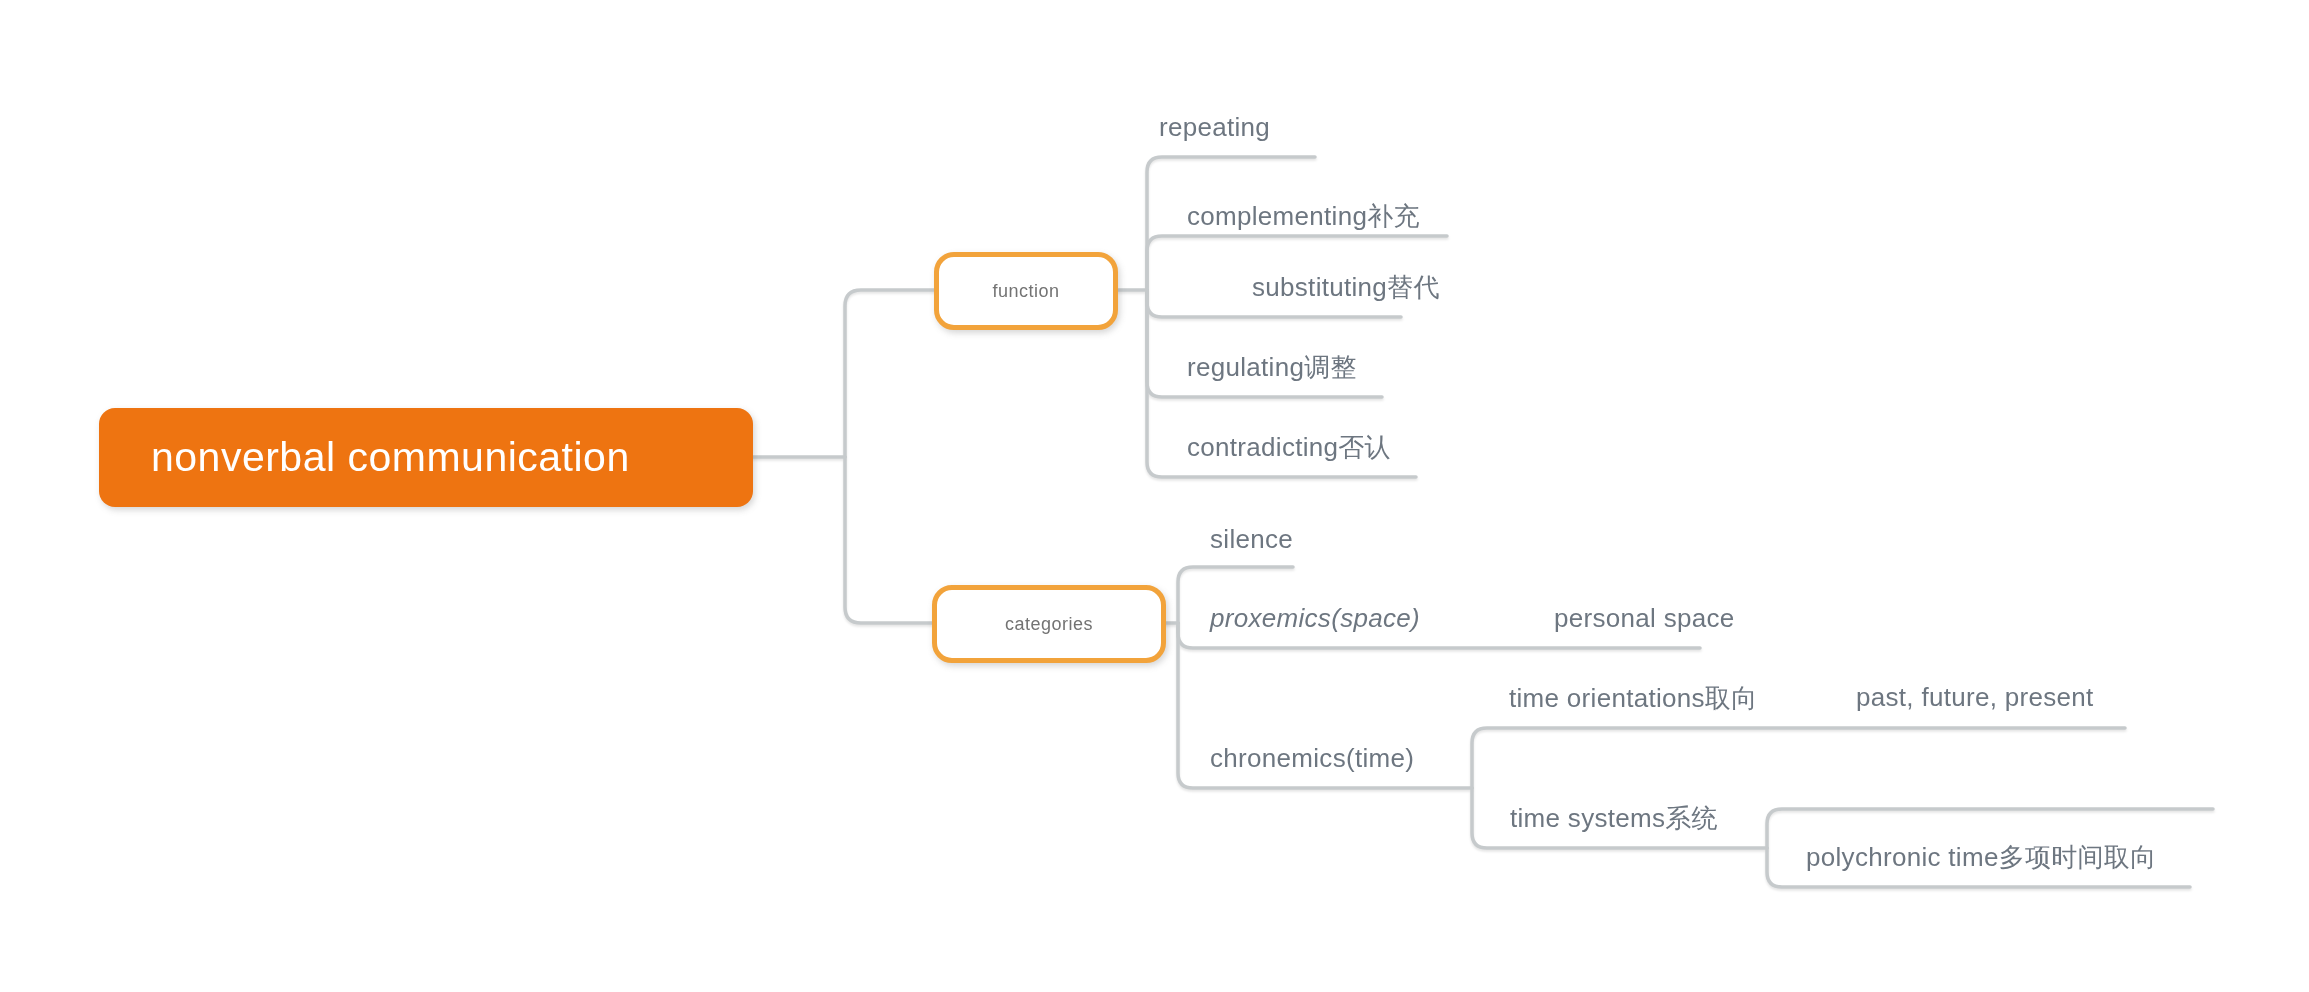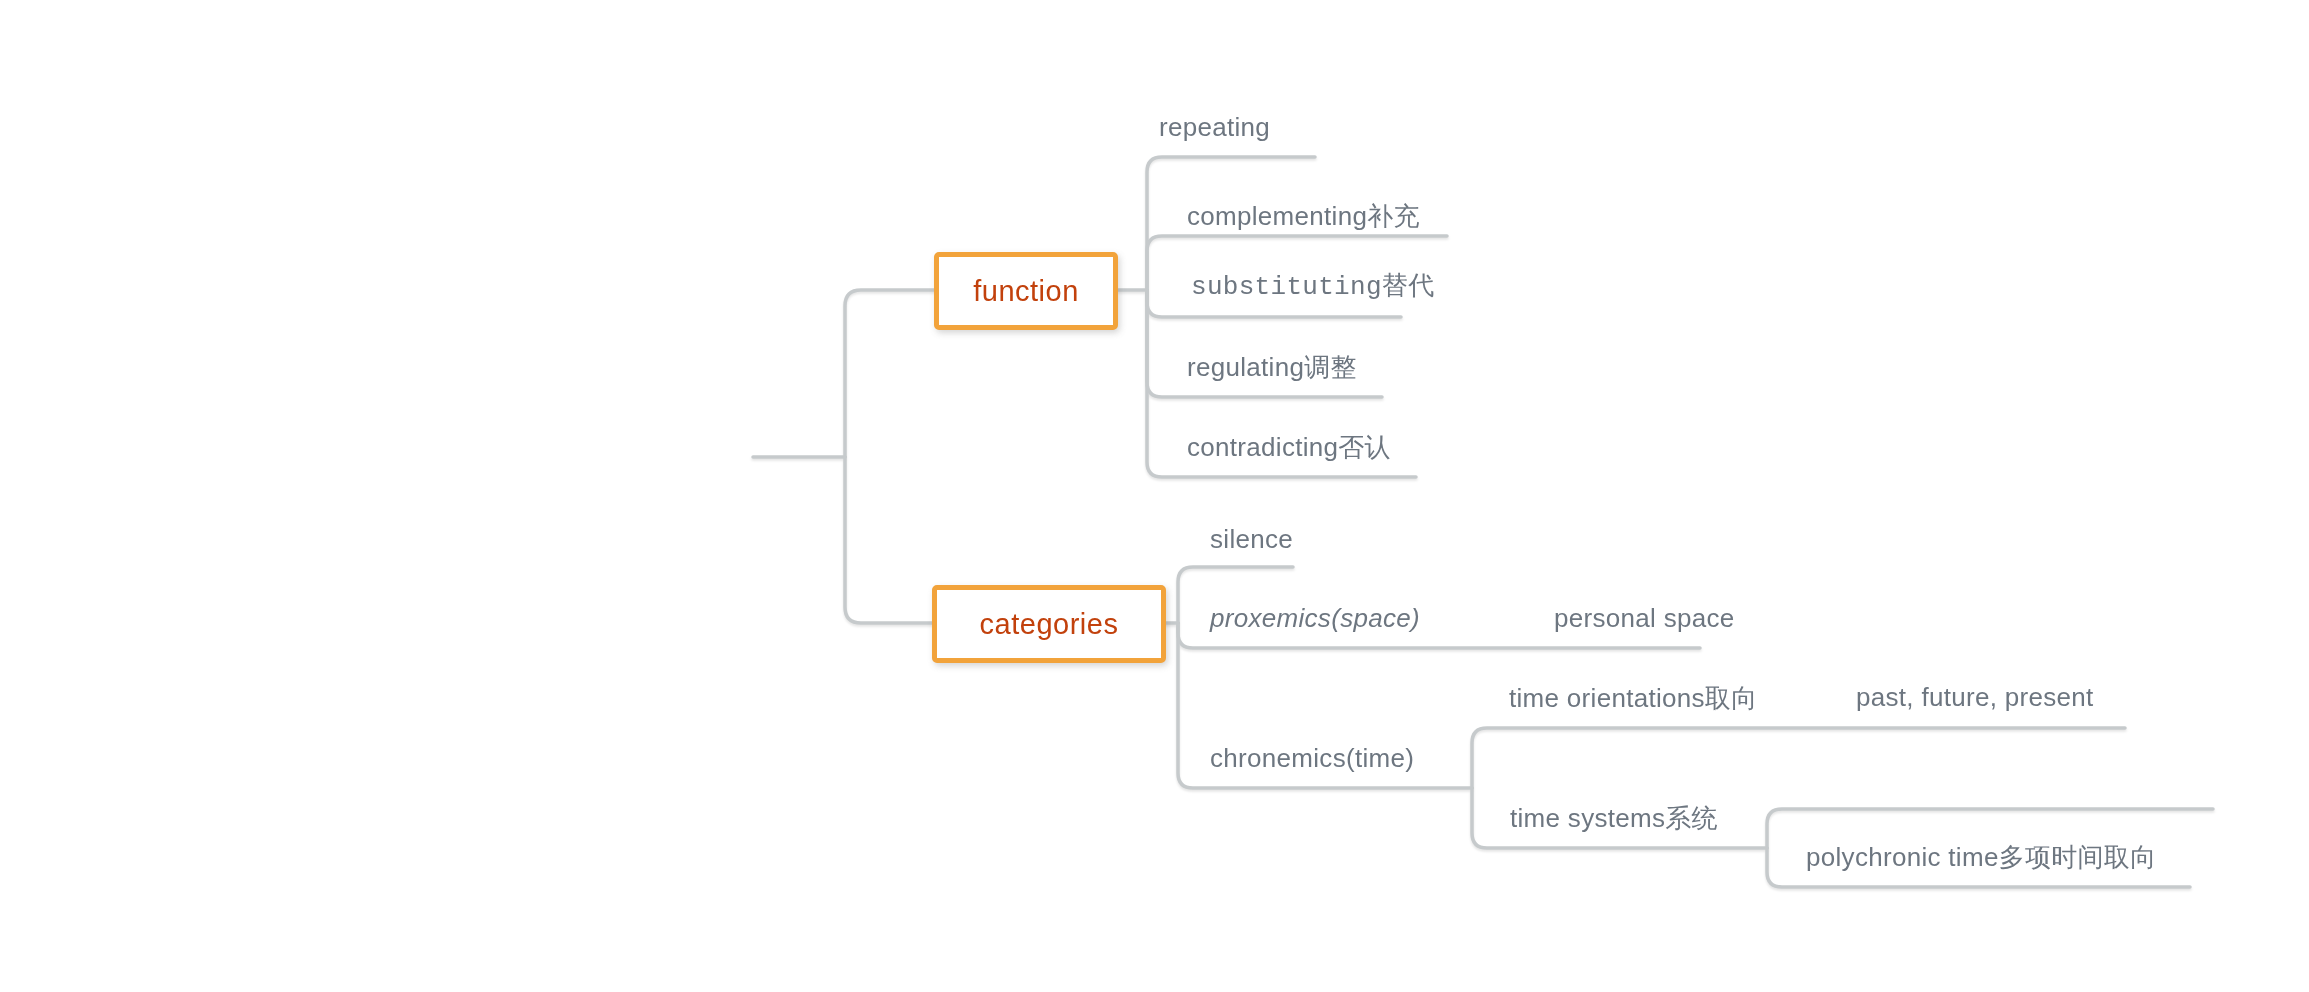--- a/index.html
+++ b/index.html
@@ -28,25 +28,25 @@
     stroke: #c6cacc;
     stroke-width: 3.5;
     stroke-linecap: round;
   }
   .topic-box {
     position: absolute;
     display: flex;
     align-items: center;
     justify-content: center;
     box-sizing: border-box;
-    border-radius: 5px;
+    border-radius: 20px;
     background: #ffffff;
     border: 5px solid #f2a33b;
-    color: #c2410c;
-    font-size: 29px;
+    color: #737373;
+    font-size: 18px;
     font-weight: 300;
     letter-spacing: 0.5px;
     box-shadow: 2px 3px 6px rgba(120,120,120,0.30);
     cursor: default;
     white-space: nowrap;
   }
   .root-box {
     position: absolute;
     left: 99px;
     top: 408px;
@@ -103,28 +103,29 @@
       <path d="M 1178 623 V 773 Q 1178 788 1193 788 H 1472"></path>
 
       <path d="M 1472 788 V 743 Q 1472 728 1487 728 H 2125"></path>
       <path d="M 1472 788 V 833 Q 1472 848 1487 848 H 1767"></path>
 
       <path d="M 1767 848 V 824 Q 1767 809 1782 809 H 2213"></path>
       <path d="M 1767 848 V 872 Q 1767 887 1782 887 H 2190"></path>
     </g>
   </svg>
 
+  <div class="root-box">nonverbal communication</div>
 
   <div class="topic-box" style="left:934px; top:252px; width:184px; height:78px;">function</div>
 
   <div class="topic-box" style="left:932px; top:585px; width:234px; height:78px;">categories</div>
 
   <div class="leaf-label" style="left:1159px; top:107px;">repeating</div>
   <div class="leaf-label" style="left:1187px; top:196px;">complementing补充</div>
-  <div class="leaf-label" style="left:1191px; top:267px;font-family:Liberation Mono, monospace;">substituting替代</div>
+  <div class="leaf-label" style="left:1252px; top:267px;">substituting替代</div>
   <div class="leaf-label" style="left:1187px; top:347px;">regulating调整</div>
   <div class="leaf-label" style="left:1187px; top:427px;">contradicting否认</div>
 
   <div class="leaf-label" style="left:1210px; top:501px;margin-top:18px;">silence</div>
   <div class="leaf-label" style="left:1210px; top:598px;font-style:italic;">proxemics(space)</div>
   <div class="leaf-label" style="left:1510px; top:598px;margin-left:44px;">personal space</div>
   <div class="leaf-label" style="left:1210px; top:738px;">chronemics(time)</div>
 
   <div class="leaf-label" style="left:1509px; top:678px;">time orientations取向</div>
   <div class="leaf-label" style="left:1856px; top:677px;">past, future, present</div>

